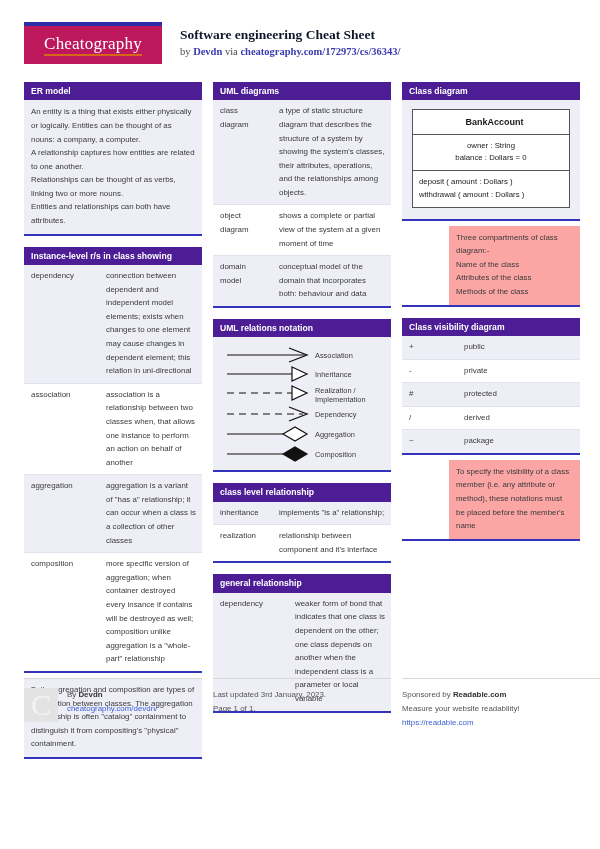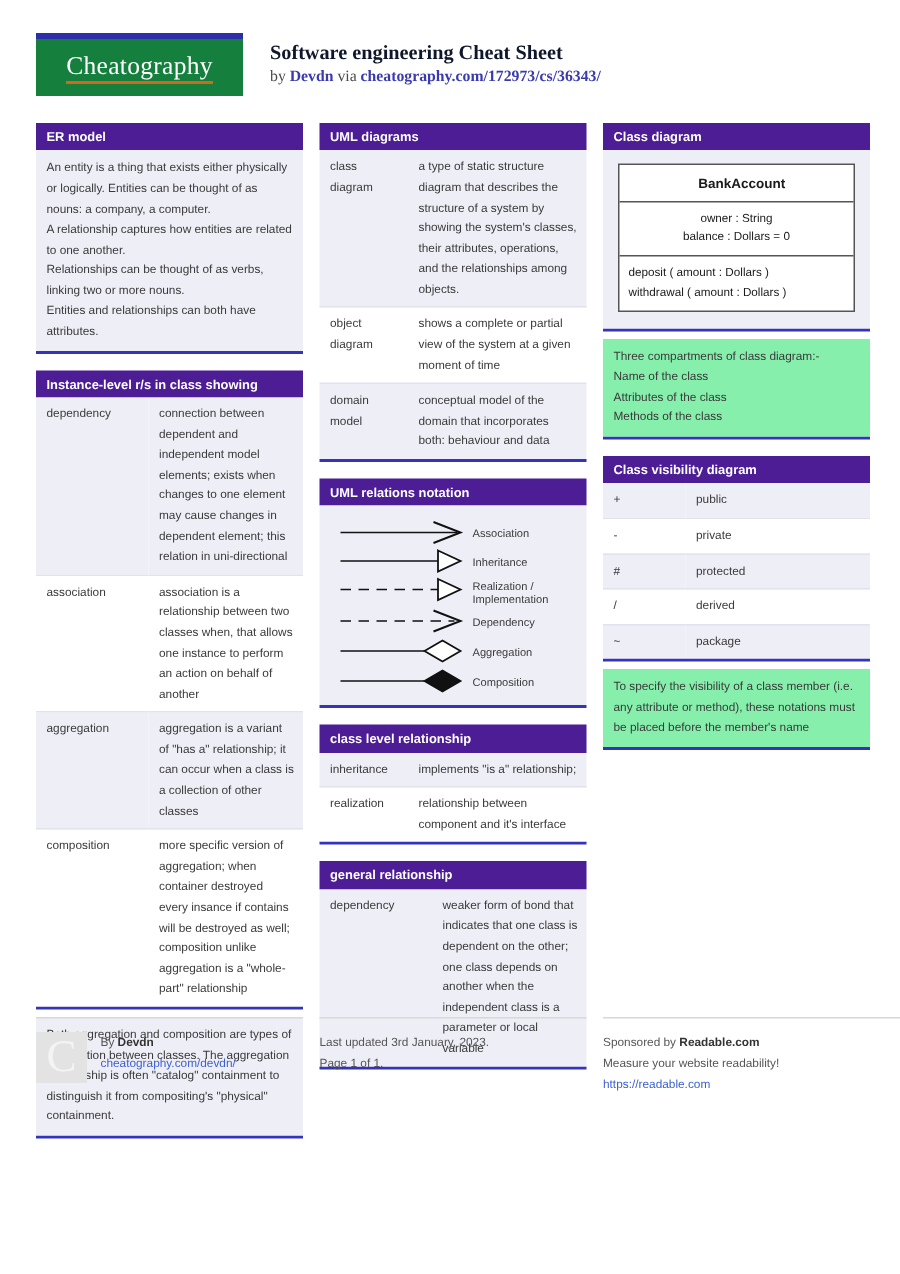--- a/index.html
+++ b/index.html
@@ -25,21 +25,21 @@
 
   
   .header {
     display: flex;
     align-items: flex-start;
     height: 50px;
   }
   .logo-box {
     width: 138px;
     height: 42px;
-    background: #15803d;
+    background: #be185d;
     border-top: 4px solid #2c2fa8;
     box-sizing: border-box;
     display: flex;
     align-items: center;
     justify-content: center;
     flex: 0 0 auto;
   }
   .logo-text {
     font-family: "Liberation Serif", serif;
     font-size: 17px;
@@ -92,21 +92,21 @@
   .block-body {
     border-bottom: 2px solid #3333bb;
   }
   .para {
     background: #eeeef7;
     padding: 5px 7px 6px 7px;
     font-size: 7.9px;
     line-height: 1.72;
     color: #3a3a3a;
   }
-  .para.plain { background: #86efac; }
+  .para.plain { background: #fca5a5; margin-left: 47px; }
 
   
   table.kv {
     width: 100%;
     border-collapse: collapse;
     table-layout: fixed;
   }
   table.kv td {
     font-size: 7.9px;
     line-height: 1.72;

